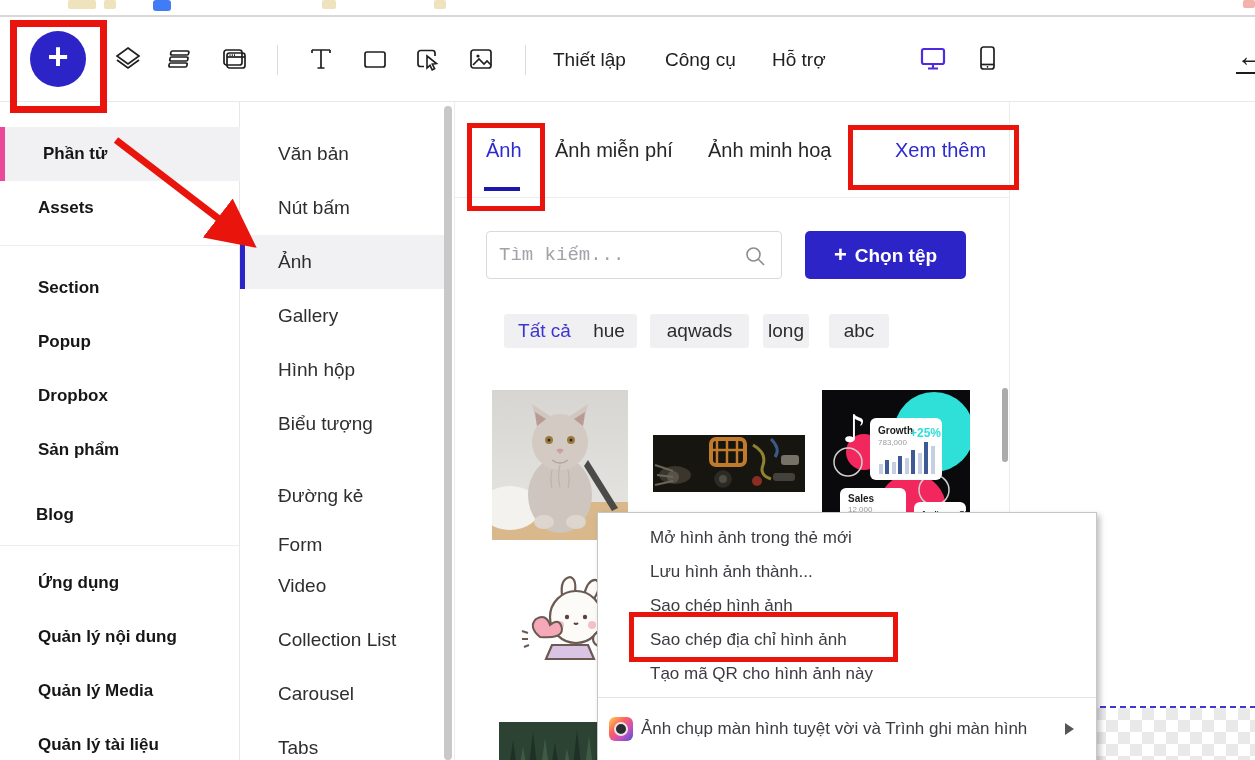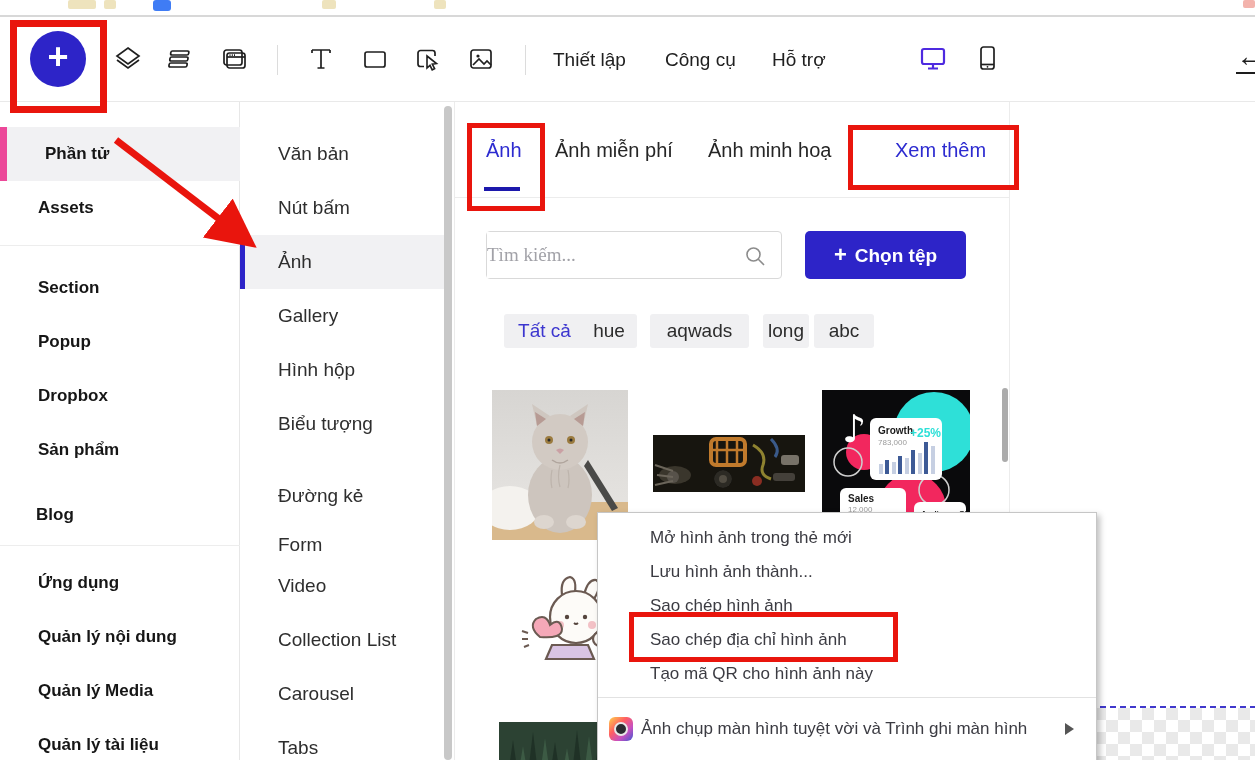--- a/index.html
+++ b/index.html
@@ -23,41 +23,41 @@
   .vdiv { position:absolute; top:28px; width:1px; height:30px; background:#dcdcdc; }
   .menu-item { position:absolute; top:0; height:85px; line-height:85px; font-size:19px; color:#202020; cursor:pointer;}
   .undo-wrap { position:absolute; left:1236px; top:24px; width:34px; height:40px; color:#1d1d1d;}
   .undo-glyph { font-size:30px; line-height:30px;}
   .undo-bar { width:28px; height:0; border-top:2.5px solid #1d1d1d; margin-top:1px;}
 
   
   .sidebar { left:0; top:102px; width:240px; height:658px; background:#fff; border-right:1px solid #e7e7e7; z-index:3;}
   .side-row { position:absolute; left:0; width:240px; height:54px; line-height:54px; padding-left:38px;
     font-size:17px; font-weight:bold; color:#161616; cursor:pointer; }
-  .side-row.active { background:#f1f1f3; border-left:7px solid #ec4899; }
+  .side-row.active { background:#f1f1f3; border-left:5px solid #ec4899; }
   .side-div { position:absolute; left:0; width:240px; height:1px; background:#ededed;}
 
   
   .panel2 { left:240px; top:102px; width:215px; height:658px; background:#fff; border-right:1px solid #ececec; z-index:3;}
   .p2-row { position:absolute; left:0; width:208px; height:54px; line-height:54px; padding-left:38px;
     font-size:19px; color:#2e2e2e; cursor:pointer;}
   .p2-row.active { background:#f1f1f3; border-left:5px solid #2d24c8; padding-left:33px;}
   .p2-scroll { position:absolute; left:204px; top:4px; width:8px; height:654px; background:#c8c8c8; border-radius:4px;}
 
   
   .mainpanel { left:455px; top:102px; width:554px; height:658px; background:#fff; z-index:2;}
   .tab { position:absolute; top:28px; height:40px; line-height:40px; font-size:20px; color:#262626; cursor:pointer;}
   .tab.active { color:#2d2bd0; }
   .tab.link { color:#2d2bd0; }
   .tab-underline { position:absolute; left:29px; top:85px; width:36px; height:4px; background:#1c18ac;}
   .tabbar-border { position:absolute; left:0; top:95px; width:554px; height:1px; background:#ececec;}
   .search-box { position:absolute; left:31px; top:129px; width:296px; height:48px; border:1px solid #d9d9d9;
     border-radius:4px; background:#fff;}
-  .search-box input { position:absolute; left:0; top:0; width:240px; height:46px; border:none; outline:none;
-    font-size:19px; color:#333; font-family:Liberation Serif, serif;}
+  .search-box input { position:absolute; left:12px; top:0; width:240px; height:46px; border:none; outline:none;
+    font-size:19px; color:#333; font-family:Liberation Mono, monospace;}
   .search-box input::placeholder { color:#a2a2a8; }
   .search-ico { position:absolute; right:14px; top:12px; width:24px; height:24px;}
   .upload-btn { position:absolute; left:350px; top:129px; width:161px; height:48px; background:#2d24c8; border:none;
     border-radius:5px; color:#fff; font-size:19px; font-weight:bold; cursor:pointer; font-family:"Liberation Sans","DejaVu Sans",sans-serif;}
   .upload-plus { font-size:22px; font-weight:bold; margin-right:8px;}
   .chip { position:absolute; top:212px; height:34px; line-height:34px; background:#f0f0f2; border-radius:3px;
     text-align:center; font-size:19px; color:#2c2c2c; cursor:pointer;}
   .chip.active { color:#3c36cf;margin-left:18px; }
   .thumb { position:absolute; overflow:hidden; cursor:pointer;}
   .mp-scroll { position:absolute; left:547px; top:286px; width:6px; height:74px; background:#ababab; border-radius:3px;}
@@ -232,21 +232,21 @@
       </div>
     </div>
     <button class="upload-btn">
       <span class="upload-plus">+</span><span>Chọn tệp</span>
     </button>
 
     <div class="chip active" style="left:31px;width:81px;">Tất cả</div>
     <div class="chip" style="left:126px;width:56px;">hue</div>
     <div class="chip" style="left:195px;width:99px;">aqwads</div>
     <div class="chip" style="left:308px;width:46px;">long</div>
-    <div class="chip" style="left:359px;width:60px;">abc</div>
+    <div class="chip" style="left:374px;width:60px;">abc</div>
 
     <div class="thumb" style="left:37px;top:288px;width:136px;height:150px;">
       <svg width="136" height="150" viewBox="0 0 136 150">
         <defs>
           <linearGradient id="wall" x1="0" y1="0" x2="0" y2="1">
             <stop offset="0" stop-color="#d7d5d2"></stop>
               <stop offset="1" stop-color="#e9e7e4"></stop>
           </linearGradient>
         </defs>
         <rect width="136" height="150" fill="url(#wall)"></rect>

